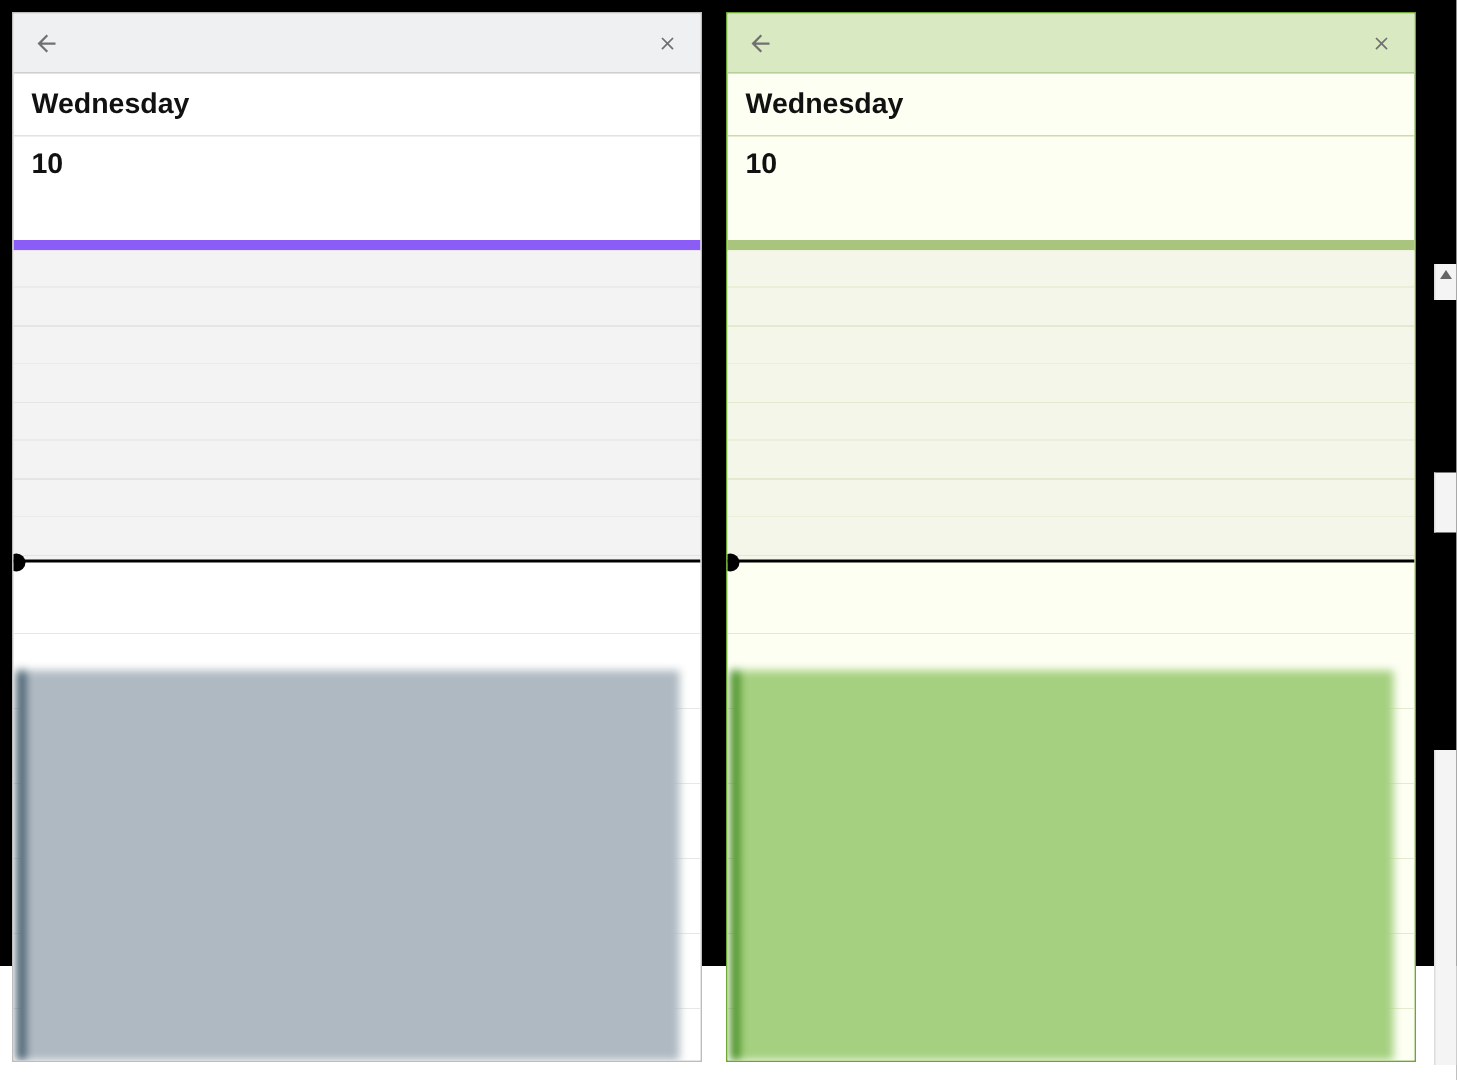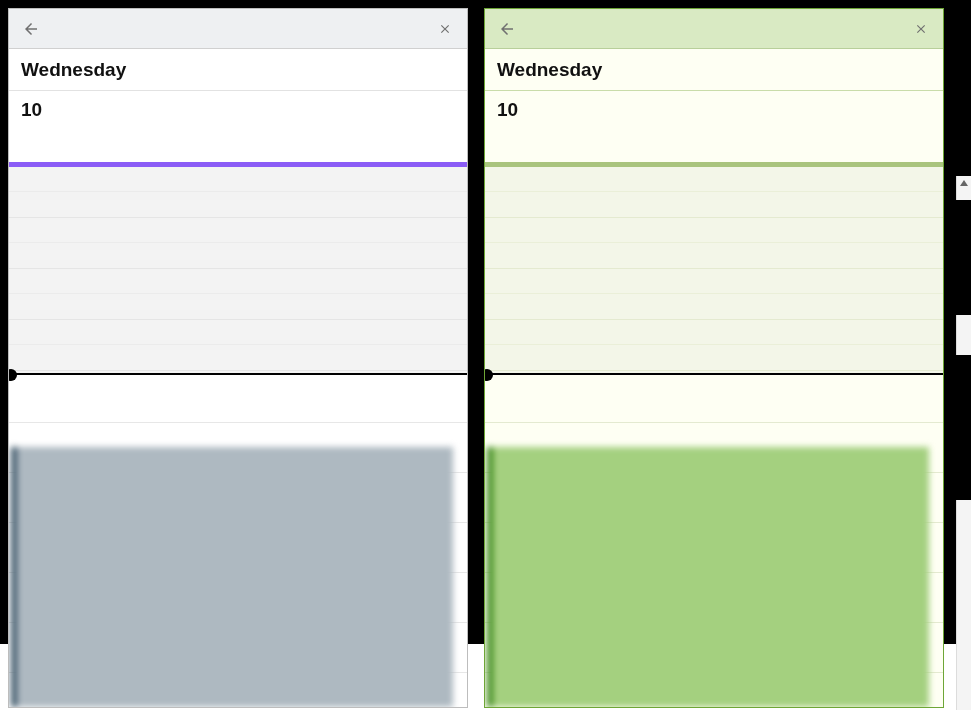--- a/index.html
+++ b/index.html
@@ -52,21 +52,21 @@
       color: #111;
       border-bottom: 1px solid #e2e2e2;
       height: 42px;
     }
     .theme-green .dayname { border-bottom-color: #c9dca9; }
     .daynum {
       padding: 8px 12px;
       font-size: 19px;
       font-weight: 700;
       color: #111;
-      border-bottom: 5px solid #8b5cf6;
+      border-bottom: 7px solid #8b5cf6;
       height: 76px;
     }
     .theme-green .daynum { border-bottom-color: #a9c47d; }
     .timegrid {
       flex: 1;
       position: relative;
       background: #ffffff;
     }
     .theme-green .timegrid { background: #fefff3; }
     .half-shade {

